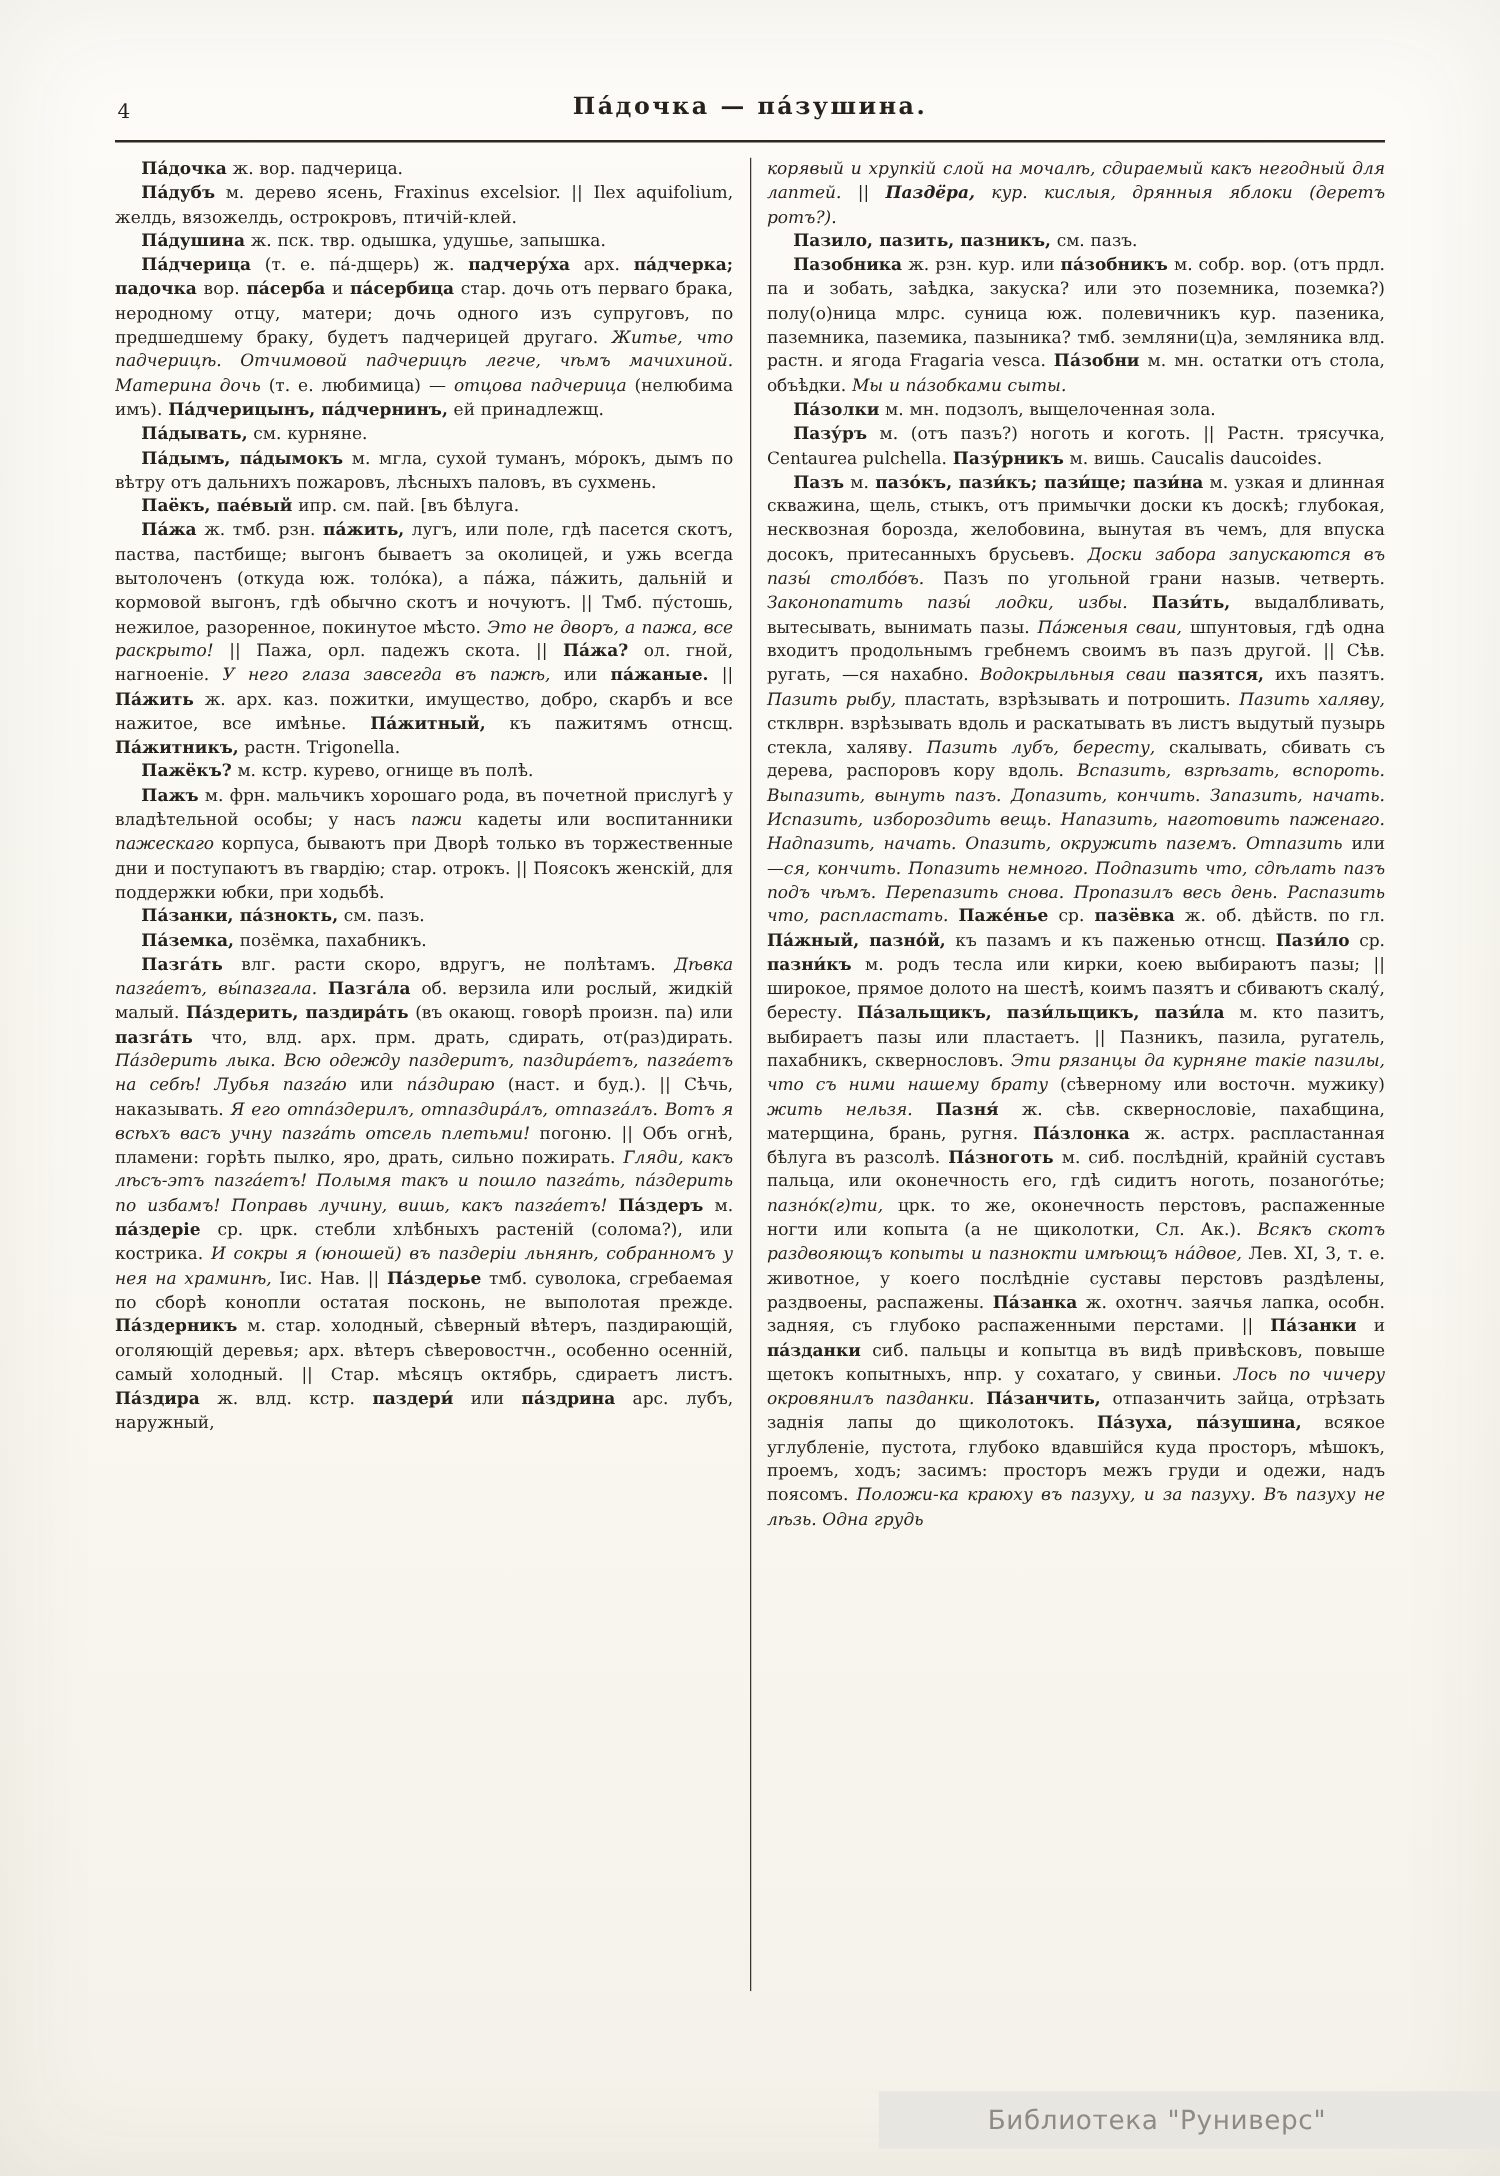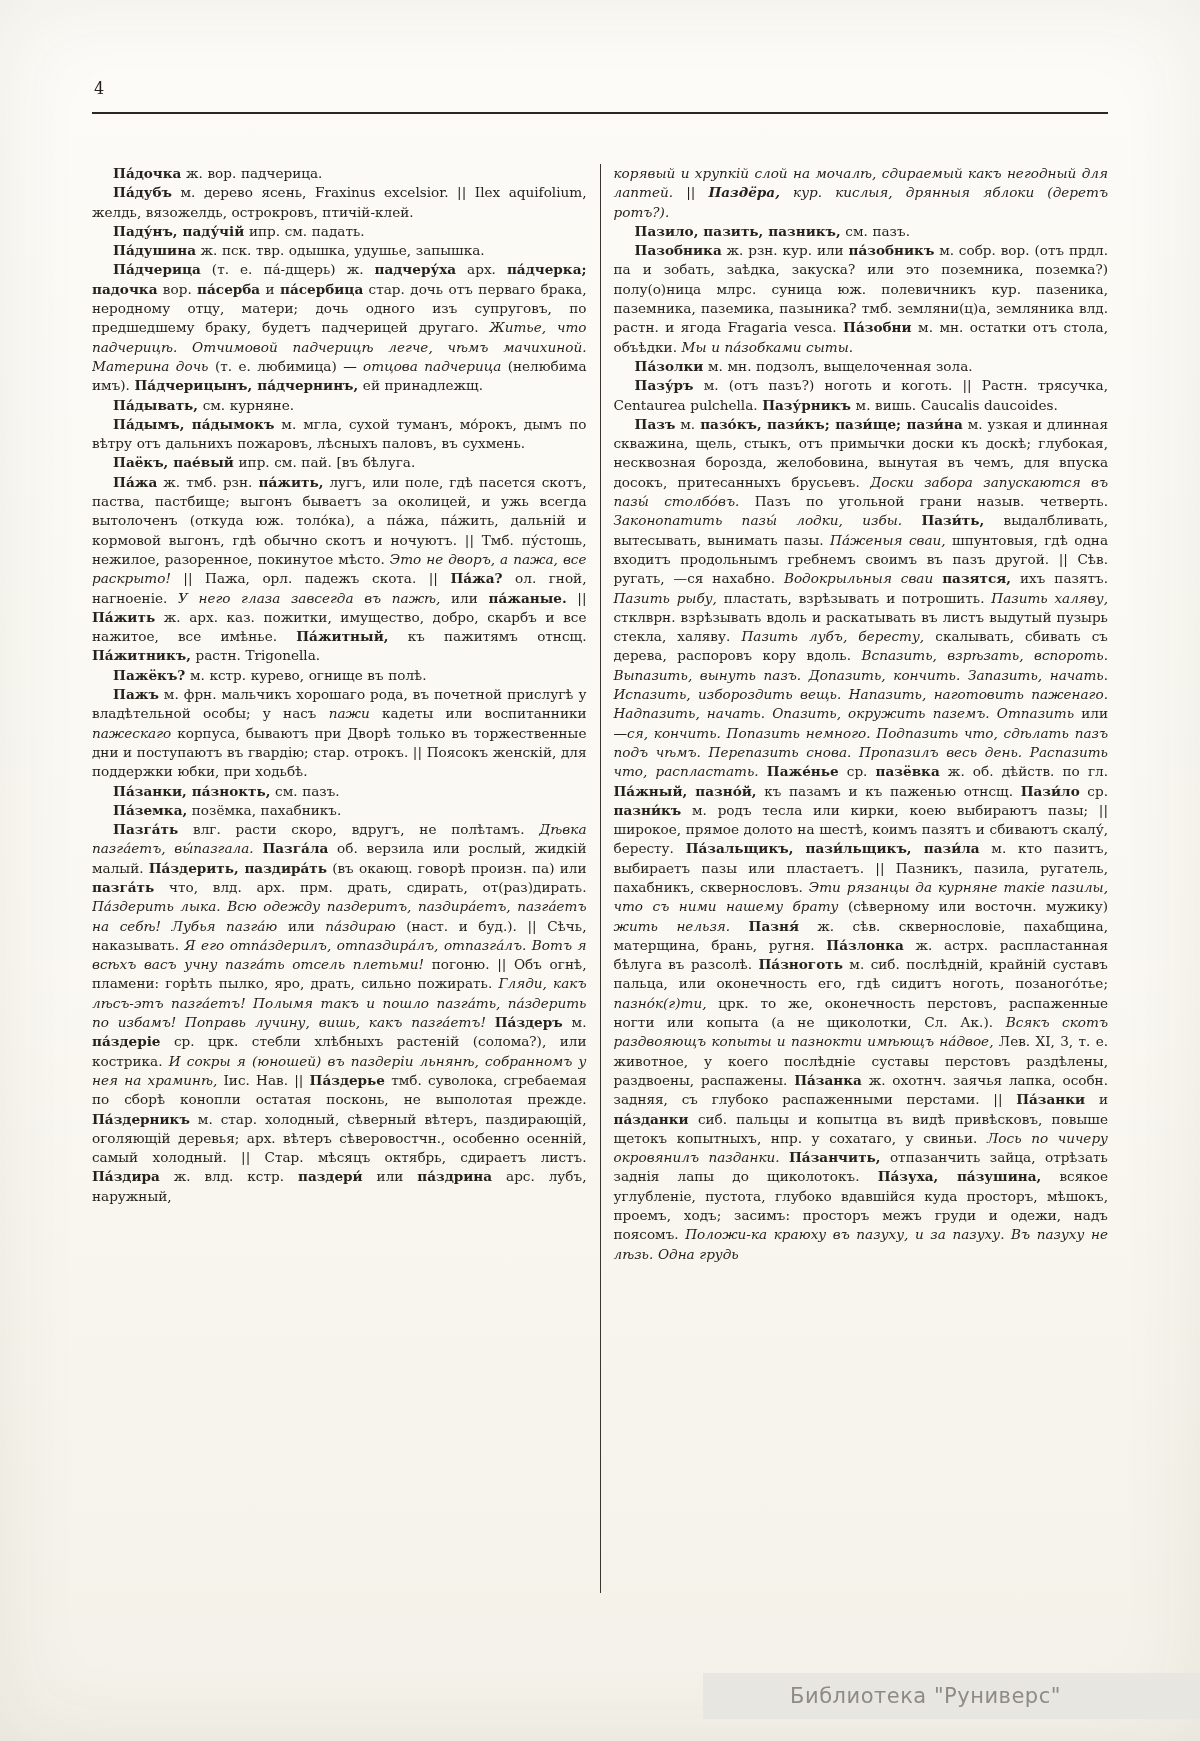--- a/index.html
+++ b/index.html
@@ -47,21 +47,20 @@
     border-top: 2px solid #2c2821;
   }
   .columns {
     position: absolute;
     top: 126px;
     left: 92px;
     right: 92px;
     bottom: 148px;
     display: flex;
     overflow: hidden;
-    margin-top: 38px;
   }
   .col {
     flex: 1 1 0;
     min-width: 0;
   }
   .col-divider {
     width: 1px;
     background: #3a362d;
     margin: 0 13px;
     align-self: stretch;
@@ -93,29 +92,29 @@
     letter-spacing: 0.5px;
   }
 </style>
 </head>
 <body>
 
 <div class="page">
 
   <header class="page-header">
     <span class="page-number">4</span>
+    <span class="running-title">Па́дочка — па́зушина.</span>
   </header>
 
   <div class="header-rule"></div>
 
   <main class="columns">
     <section class="col">
         <p class="entry"><span class="s-b">Па́дочка</span><span class="s-n"> ж. вор. падчерица.</span></p>
         <p class="entry"><span class="s-b">Па́дубъ</span><span class="s-n"> м. дерево ясень, Fraxinus excelsior. || Ilex aquifolium, желдь, вязожелдь, острокровъ, птичій-клей.</span></p>
-        <p class="entry"><span class="s-b">Паду́нъ, паду́чій</span><span class="s-n"> ипр. см. падать.</span></p>
         <p class="entry"><span class="s-b">Па́душина</span><span class="s-n"> ж. пск. твр. одышка, удушье, запышка.</span></p>
         <p class="entry"><span class="s-b">Па́дчерица</span><span class="s-n"> (т. е. па́-дщерь) ж. </span><span class="s-b">падчеру́ха</span><span class="s-n"> арх. </span><span class="s-b">па́дчерка; падочка</span><span class="s-n"> вор. </span><span class="s-b">па́серба</span><span class="s-n"> и </span><span class="s-b">па́сербица</span><span class="s-n"> стар. дочь отъ перваго брака, неродному отцу, матери; дочь одного изъ супруговъ, по предшедшему браку, будетъ падчерицей другаго. </span><span class="s-i">Житье, что падчерицѣ. Отчимовой падчерицѣ легче, чѣмъ мачихиной. Материна дочь</span><span class="s-n"> (т. е. любимица) </span><span class="s-i">— отцова падчерица</span><span class="s-n"> (нелюбима имъ). </span><span class="s-b">Па́дчерицынъ, па́дчернинъ,</span><span class="s-n"> ей принадлежщ.</span></p>
         <p class="entry"><span class="s-b">Па́дывать,</span><span class="s-n"> см. курняне.</span></p>
         <p class="entry"><span class="s-b">Па́дымъ, па́дымокъ</span><span class="s-n"> м. мгла, сухой туманъ, мо́рокъ, дымъ по вѣтру отъ дальнихъ пожаровъ, лѣсныхъ паловъ, въ сухмень.</span></p>
         <p class="entry"><span class="s-b">Паёкъ, пае́вый</span><span class="s-n"> ипр. см. пай. [въ бѣлуга.</span></p>
         <p class="entry"><span class="s-b">Па́жа</span><span class="s-n"> ж. тмб. рзн. </span><span class="s-b">па́жить,</span><span class="s-n"> лугъ, или поле, гдѣ пасется скотъ, паства, пастбище; выгонъ бываетъ за околицей, и ужь всегда вытолоченъ (откуда юж. толо́ка), а па́жа, па́жить, дальній и кормовой выгонъ, гдѣ обычно скотъ и ночуютъ. || Тмб. пу́стошь, нежилое, разоренное, покинутое мѣсто. </span><span class="s-i">Это не дворъ, а пажа, все раскрыто!</span><span class="s-n"> || Пажа, орл. падежъ скота. || </span><span class="s-b">Па́жа?</span><span class="s-n"> ол. гной, нагноеніе. </span><span class="s-i">У него глаза завсегда въ пажѣ,</span><span class="s-n"> или </span><span class="s-b">па́жаные.</span><span class="s-n"> || </span><span class="s-b">Па́жить</span><span class="s-n"> ж. арх. каз. пожитки, имущество, добро, скарбъ и все нажитое, все имѣнье. </span><span class="s-b">Па́житный,</span><span class="s-n"> къ пажитямъ отнсщ. </span><span class="s-b">Па́житникъ,</span><span class="s-n"> растн. Trigonella.</span></p>
         <p class="entry"><span class="s-b">Пажёкъ?</span><span class="s-n"> м. кстр. курево, огнище въ полѣ.</span></p>
         <p class="entry"><span class="s-b">Пажъ</span><span class="s-n"> м. фрн. мальчикъ хорошаго рода, въ почетной прислугѣ у владѣтельной особы; у насъ </span><span class="s-i">пажи</span><span class="s-n"> кадеты или воспитанники </span><span class="s-i">пажескаго</span><span class="s-n"> корпуса, бываютъ при Дворѣ только въ торжественные дни и поступаютъ въ гвардію; стар. отрокъ. || Поясокъ женскій, для поддержки юбки, при ходьбѣ.</span></p>
         <p class="entry"><span class="s-b">Па́занки, па́знокть,</span><span class="s-n"> см. пазъ.</span></p>
         <p class="entry"><span class="s-b">Па́земка,</span><span class="s-n"> позёмка, пахабникъ.</span></p>

